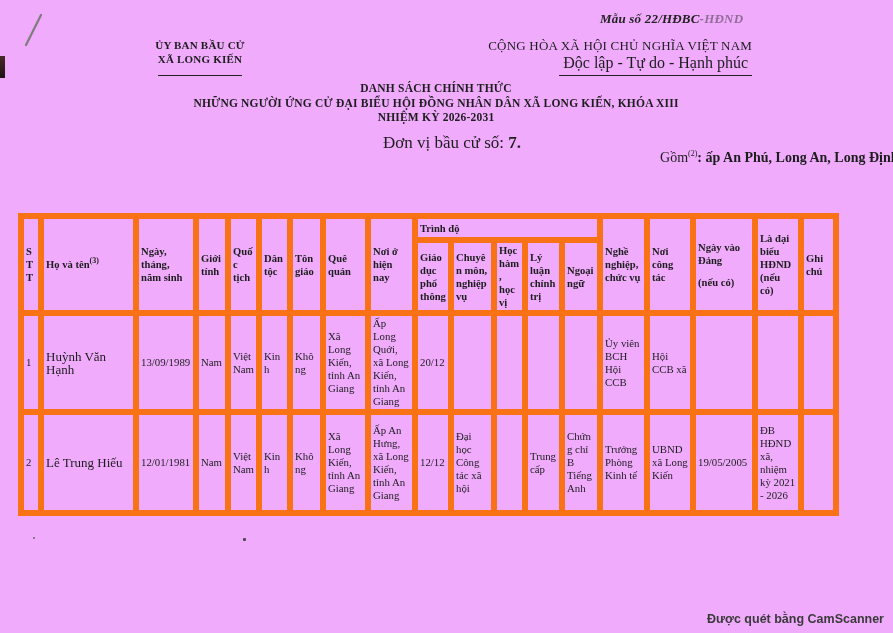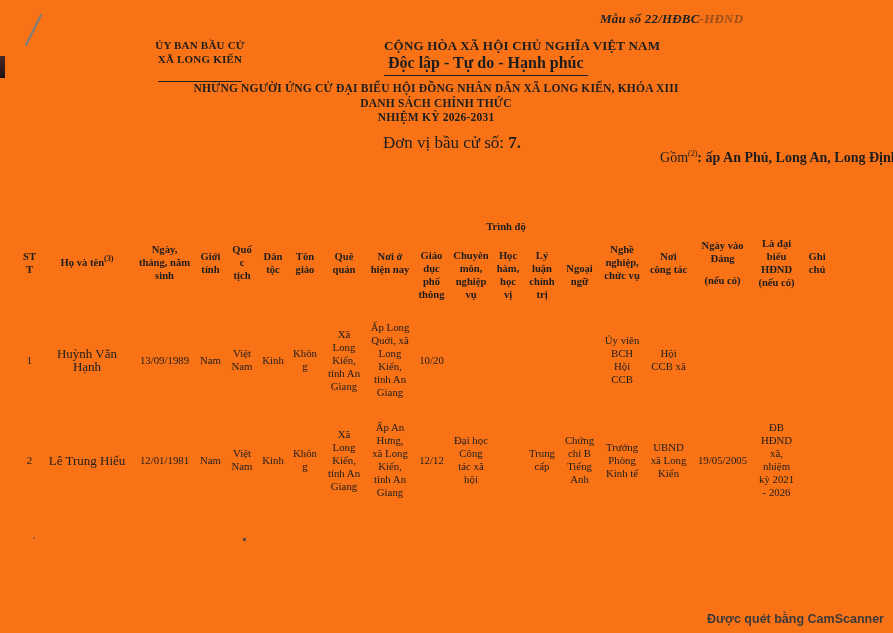--- a/index.html
+++ b/index.html
@@ -1,39 +1,39 @@
 <!DOCTYPE html>
 <html><head>
 <meta charset="utf-8">
 <style>
   html,body{margin:0;padding:0;background:#e8e8e8;}
   .page{
     position:relative;
     width:893px;height:633px;
-    background:#f97316;
+    background:#f0abfc;
     overflow:hidden;
     font-family:"Liberation Serif","DejaVu Serif",serif;
     color:#1d1d1d;
   }
   
   .form-number{
     position:absolute;top:11px;left:600px;width:250px;
     font-size:13px;font-weight:bold;font-style:italic;color:#222;
     letter-spacing:.2px;
   }
   .form-number .tail{opacity:.45;filter:blur(.4px);}
   .issuer{
     position:absolute;top:38px;left:110px;width:180px;
     text-align:center;font-weight:bold;font-size:11px;line-height:14px;
     letter-spacing:.2px;
   }
-  .issuer .u{display:inline-block;border-bottom:1.4px solid #222;padding-bottom:15px;}
+  .issuer .u{display:inline-block;border-bottom:1.4px solid #222;padding-bottom:9px;}
   .republic{
-    position:absolute;top:38px;left:384px;width:350px;
-    text-align:left;font-weight:bold;
+    position:absolute;top:38px;left:402px;width:350px;
+    text-align:right;font-weight:normal;
   }
   .republic .l1{font-size:13px;line-height:15px;letter-spacing:.2px;}
   .republic .l2{display:inline-block;font-size:16px;margin-top:1px;
     border-bottom:1.4px solid #222;padding:0 4px 2.5px 4px;}
   .doc-title{
     position:absolute;top:81px;left:0;width:872px;
     text-align:center;font-weight:bold;font-size:11.5px;line-height:14.5px;
     letter-spacing:.2px;
   }
   .unit-line{
@@ -47,23 +47,23 @@
   }
   .gom-line .list{font-weight:bold;}
   sup{font-size:8px;vertical-align:super;line-height:0;}
   
   table.main{
     position:absolute;left:18px;top:213px;
     width:815px;border-collapse:collapse;table-layout:fixed;
     font-size:10.8px;line-height:13px;
   }
   table.main th,table.main td{
-    border:3px solid #f97316;
+    border:6px solid #f97316;
     padding:1px 2px;
-    text-align:center;vertical-align:middle;
+    text-align:left;vertical-align:middle;
     overflow:hidden;
     word-wrap:break-word;
   }
   table.main{border:2px solid #2f2f2f;}
   table.main th{font-weight:bold;font-size:10.6px;}
   tr.hdr-a{height:24px;}
   tr.hdr-b{height:72px;}
   tr.row-1{height:99px;}
   tr.row-2{height:101px;}
   td.name-cell{text-align:left;padding-left:4px;font-size:13px;}
@@ -103,22 +103,22 @@
     <div>ỦY BAN BẦU CỬ</div>
     <div><span class="u">XÃ LONG KIẾN</span></div>
   </div>
 
   <div class="republic">
     <div class="l1">CỘNG HÒA XÃ HỘI CHỦ NGHĨA VIỆT NAM</div>
     <div><span class="l2">Độc lập - Tự do - Hạnh phúc</span></div>
   </div>
 
   <div class="doc-title">
+    <div>DANH SÁCH CHÍNH THỨC</div>
     <div>NHỮNG NGƯỜI ỨNG CỬ ĐẠI BIỂU HỘI ĐỒNG NHÂN DÂN XÃ LONG KIẾN, KHÓA XIII</div>
-    <div>DANH SÁCH CHÍNH THỨC</div>
     <div>NHIỆM KỲ 2026-2031</div>
   </div>
 
   <div class="unit-line"><span>Đơn vị bầu cử số: </span><b>7.</b></div>
   <div class="gom-line"><span>Gồm</span><sup>(2)</sup><span class="list">: ấp An Phú, Long An, Long Định.</span></div>
 
   <table class="main">
     <colgroup>
       <col style="width:20px">
         <col style="width:95px">
@@ -174,21 +174,21 @@
     <tr class="row-1">
       <td>1</td>
       <td class="name-cell">Huỳnh Văn Hạnh</td>
       <td>13/09/1989</td>
       <td>Nam</td>
       <td>Việt Nam</td>
       <td>Kinh</td>
       <td>Không</td>
       <td>Xã Long Kiến, tỉnh An Giang</td>
       <td>Ấp Long Quới, xã Long Kiến, tỉnh An Giang</td>
-      <td>10/20</td>
+      <td>20/12</td>
       <td></td>
       <td></td>
       <td></td>
       <td></td>
       <td>Ủy viên BCH Hội CCB</td>
       <td>Hội CCB xã</td>
       <td></td>
       <td></td>
       <td></td>
     </tr>

